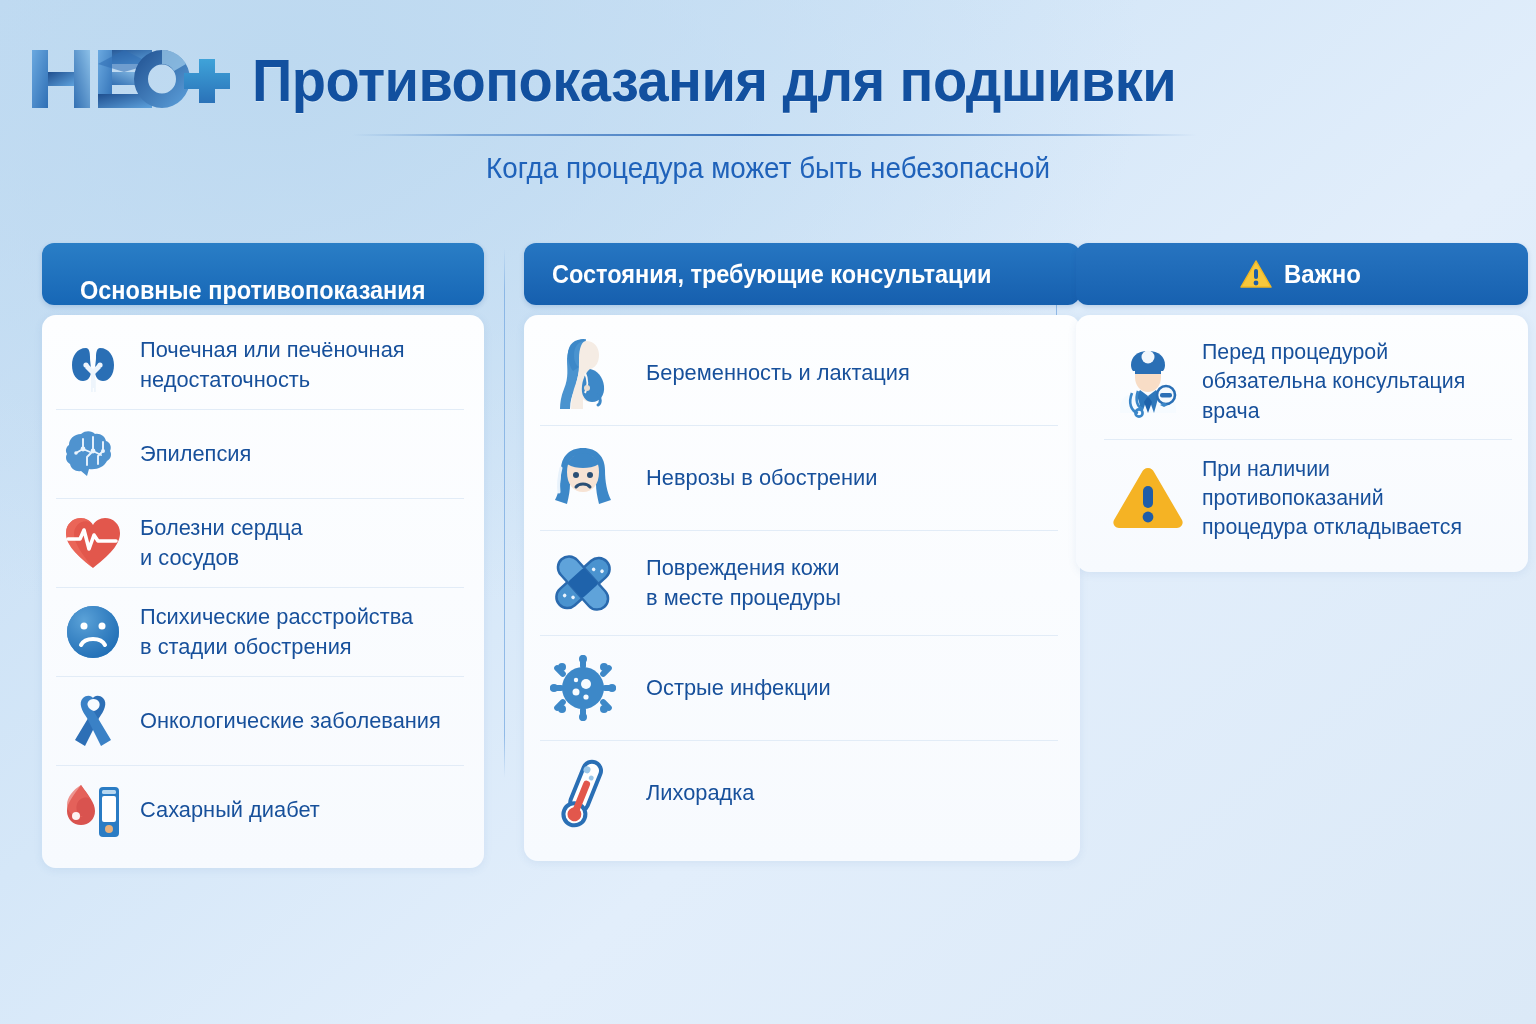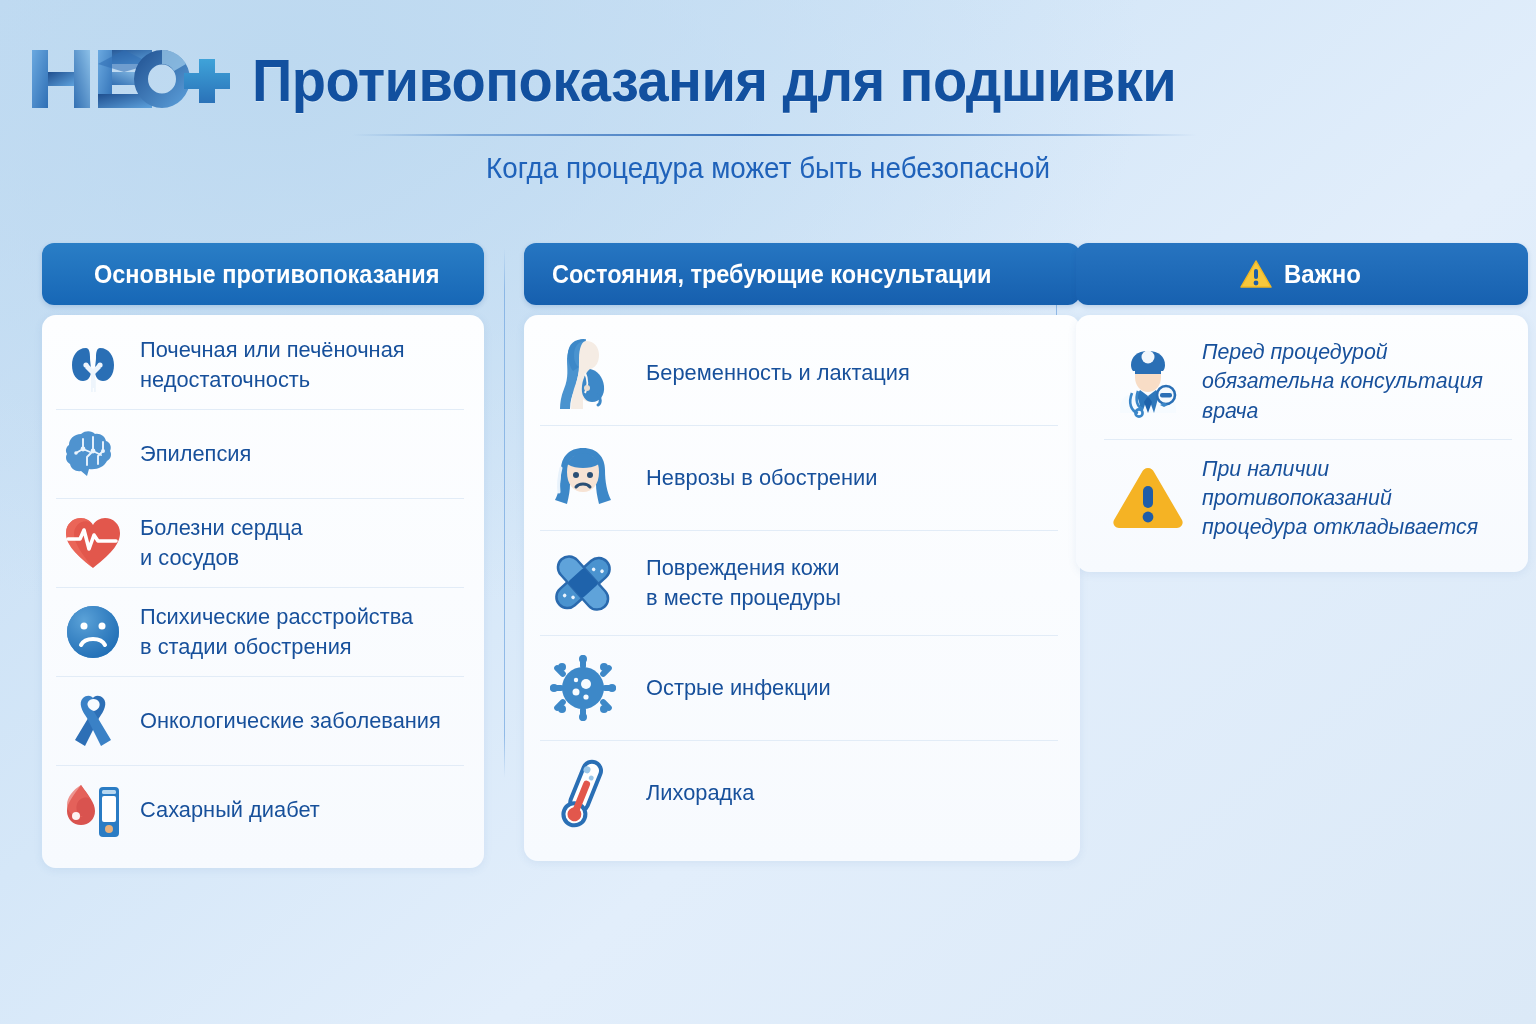--- a/index.html
+++ b/index.html
@@ -107,21 +107,21 @@
 
   .panel-head {
     height: 62px;
     border-radius: 12px;
     background: linear-gradient(180deg, #2a7ec6 0%, #1767b6 100%);
     display: flex;
     align-items: center;
     gap: 12px;
     box-shadow: 0 2px 5px rgba(25,80,150,0.18);
   }
-  .col-1 .panel-head { padding-left: 52px; }
+  .col-1 .panel-head { padding-left: 38px; align-items: flex-end; }
   .col-2 .panel-head { padding-left: 28px; background: linear-gradient(180deg, #2676c2 0%, #165fae 100%); }
   .col-3 .panel-head { justify-content: center; background: linear-gradient(180deg, #2774c0 0%, #1761b0 100%); }
 
   .panel-head-title {
     color: #ffffff;
     font-size: 25px;
     font-weight: bold;
     transform: scaleX(0.94);
     transform-origin: left center;
     white-space: nowrap;
@@ -164,21 +164,21 @@
     transform-origin: left center;
     white-space: pre-line;
   }
 
   .col-2 .item { min-height: 74px; padding: 13px 4px; gap: 24px; }
   .col-2 .item-ico { width: 78px; height: 78px; }
   .col-2 .panel-body { padding: 6px 22px 16px 16px; }
 
   .col-3 .item { min-height: 80px; padding: 14px 4px; }
   .col-3 .item-ico { width: 80px; height: 80px; }
-  .col-3 .panel-body { padding: 8px 16px 16px 28px; font-style: italic; }
+  .col-3 .panel-body { padding: 8px 16px 16px 28px; }
   .col-3 .item-text { font-size: 22px; }
 </style>
 </head>
 <body>
 
 <div class="canvas">
 
   <div class="header">
 
     <div class="title-row">

